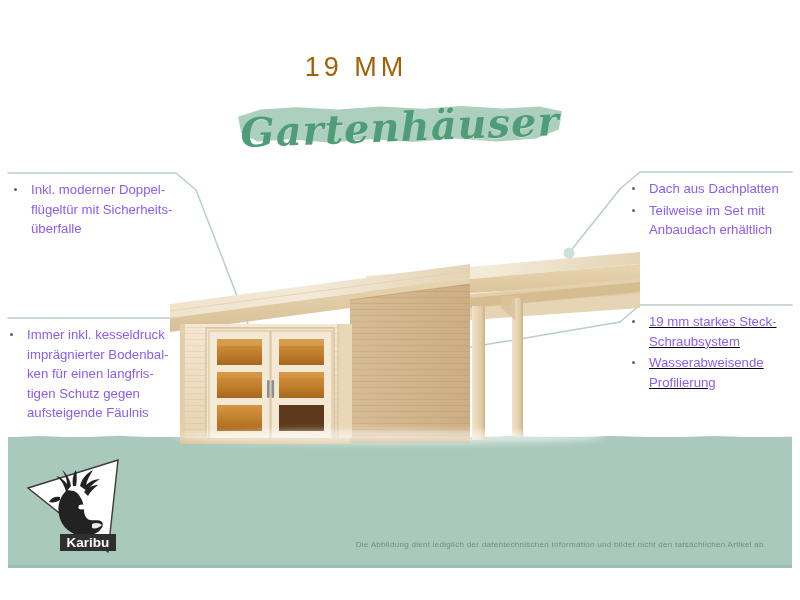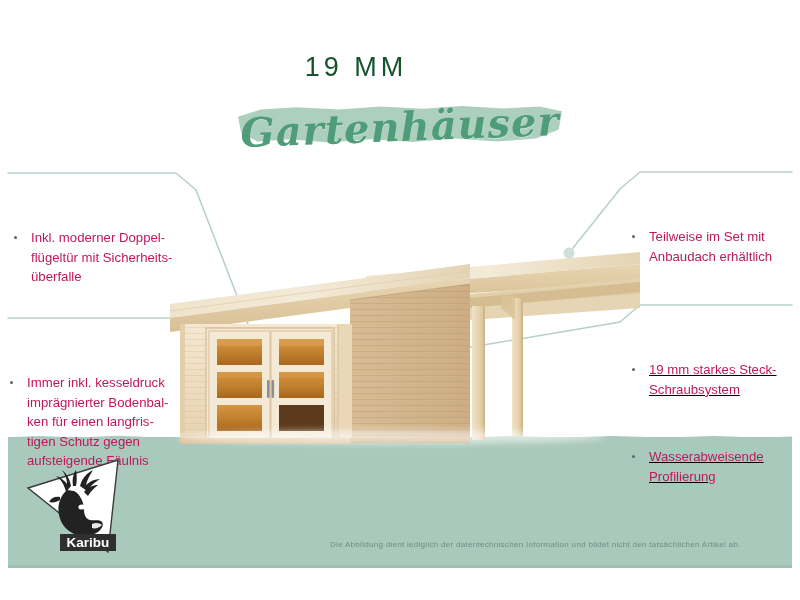--- a/index.html
+++ b/index.html
@@ -17,21 +17,21 @@
     background:#a9c9bc;
     clip-path:polygon(0% 55%,4% 35%,9% 60%,14% 30%,20% 62%,26% 34%,33% 58%,39% 30%,46% 60%,52% 36%,58% 62%,64% 32%,71% 58%,77% 34%,84% 60%,90% 32%,96% 58%,100% 40%,100% 100%,0% 100%);
   }
   .ground-band .band-bottom-line{
     position:absolute;left:0;bottom:0;width:100%;height:3px;background:#9dbfb2;
   }
 
   
   .headline-mm{
     position:absolute;left:0;top:52px;width:712px;text-align:center;
-    font-size:27px;letter-spacing:4px;color:#14532d;font-weight:400;
+    font-size:27px;letter-spacing:4px;color:#a16207;font-weight:400;
   }
   .headline-script-wrap{
     position:absolute;left:232px;top:98px;width:336px;height:56px;
   }
   .brush-stroke{
     position:absolute;left:6px;top:6px;width:324px;height:40px;
     background:#a6cbb8;
     clip-path:polygon(0% 32%,7% 14%,18% 8%,31% 14%,44% 6%,57% 12%,69% 5%,82% 11%,93% 6%,100% 18%,99% 64%,92% 86%,80% 94%,67% 86%,54% 95%,41% 88%,28% 96%,16% 88%,6% 94%,1% 72%);
     opacity:.92;
   }
@@ -42,36 +42,36 @@
     font-size:40px;color:#4f9c78;letter-spacing:1px;
     transform:rotate(-2.2deg);
     text-shadow:0 1px 0 rgba(255,255,255,.35);
   }
 
   
   .callout{position:absolute;}
   .callout ul{list-style:none;margin:0;padding:0;}
   .callout li{
     position:relative;padding-left:23px;margin-bottom:2px;
-    font-size:13.2px;line-height:19.5px;color:#be185d;margin-top:48px;
+    font-size:13.2px;line-height:19.5px;color:#8b5cf6;
   }
   .callout li::before{
     content:"";position:absolute;left:6px;top:8px;
     width:3.4px;height:3.4px;border-radius:50%;background:#5b6368;
   }
   .callout.right li{ }
 
   
   .leader{position:absolute;pointer-events:none;}
 
   
   .footer-note{
     position:absolute;left:330px;top:539px;width:462px;
     font-size:8.1px;line-height:11px;color:#6f8f85;letter-spacing:.25px;
-    text-align:left;
+    text-align:center;
   }
 
   
   .logo{position:absolute;left:22px;top:452px;width:110px;height:108px;}
 
   
   .house{position:absolute;left:170px;top:238px;width:470px;height:216px;}
 
   .shadow-ground{
     position:absolute;left:175px;top:430px;width:430px;height:14px;
@@ -128,20 +128,21 @@
   </div>
 
   <div class="callout left" style="left:4px;top:325px;width:176px;">
     <ul>
       <li>Immer inkl. kesseldruck imprägnierter Bodenbal-ken für einen langfris-tigen Schutz gegen aufsteigende Fäulnis</li>
     </ul>
   </div>
 
   <div class="callout right" style="left:626px;top:179px;width:172px;">
     <ul>
+      <li>Dach aus Dachplatten</li>
       <li>Teilweise im Set mit Anbaudach erhältlich</li>
     </ul>
   </div>
 
   <div class="callout right" style="left:626px;top:312px;width:172px;text-decoration:underline;">
     <ul>
       <li>19 mm starkes Steck-Schraubsystem</li>
       <li>Wasserabweisende Profilierung</li>
     </ul>
   </div>

